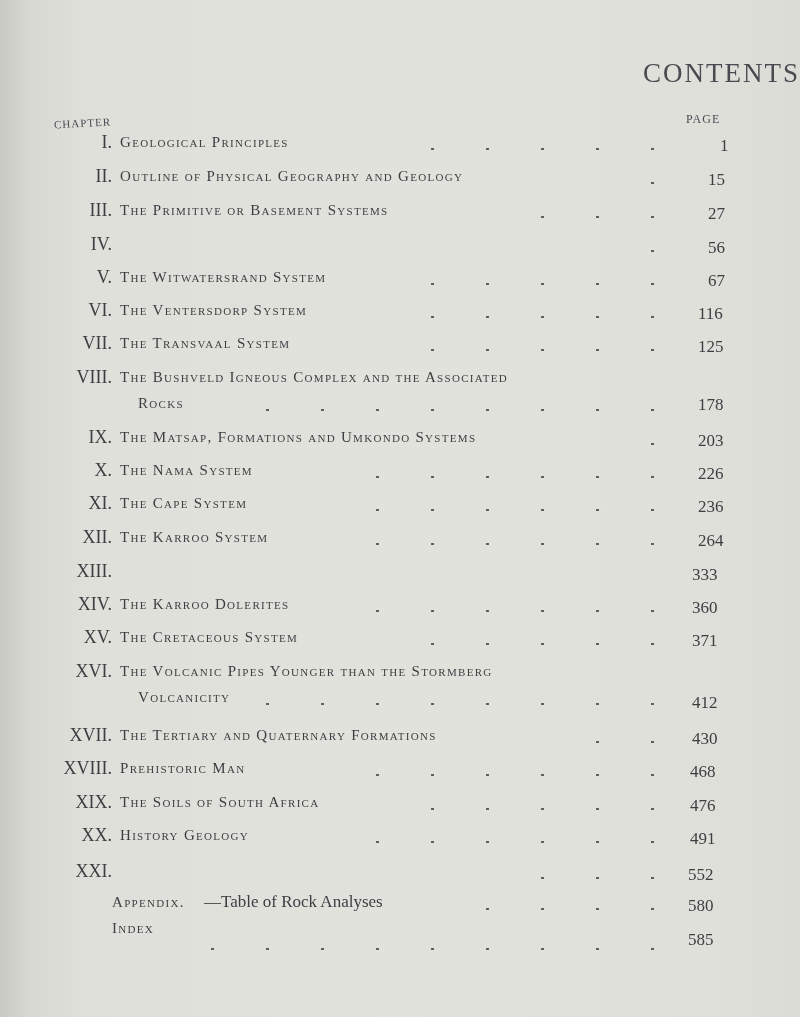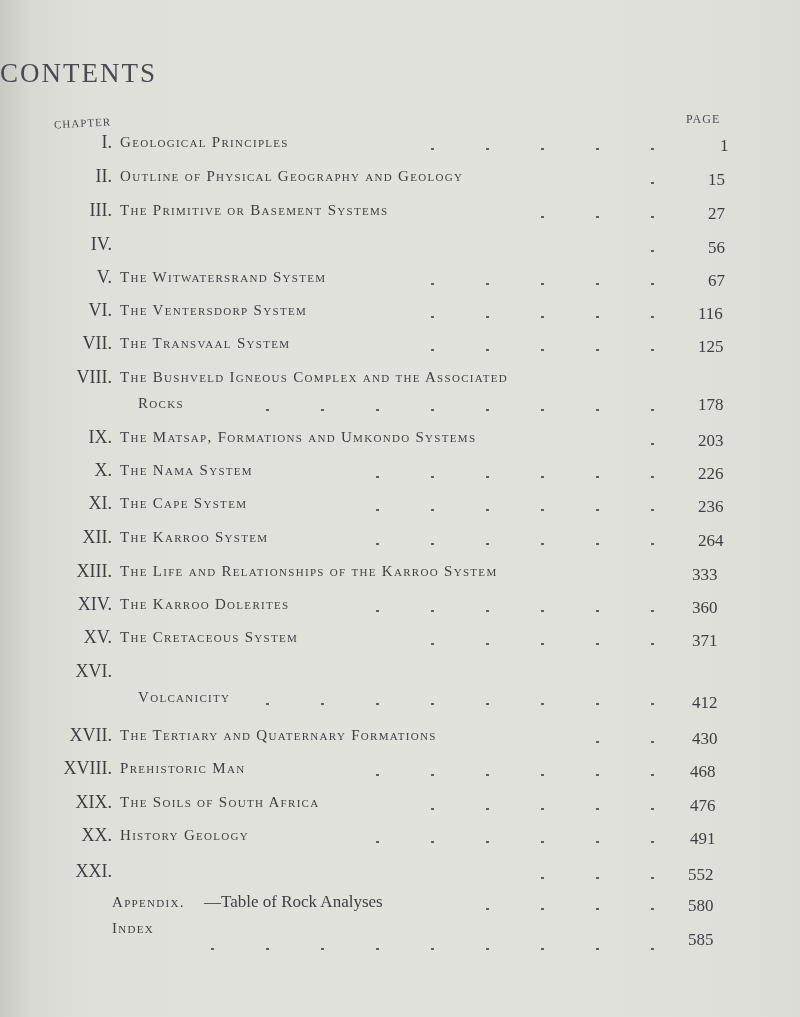--- a/index.html
+++ b/index.html
@@ -5,21 +5,21 @@
     html, body { margin: 0; padding: 0; }
     body {
       width: 800px; height: 1017px; overflow: hidden;
       background: linear-gradient(90deg, #c9c9c4 0px, #d9d9d4 30px, #e0e0db 90px, #e2e2dd 400px, #e0e0da 700px, #dcdcd6 800px);
       font-family: "DejaVu Serif", "Liberation Serif", serif;
       color: #3e3e42;
       position: relative;
     }
     .title {
       position: absolute; left: 0; width: 800px; top: 58px;
-      text-align: left; font-size: 27px; letter-spacing: 2px;
+      text-align: right; font-size: 27px; letter-spacing: 2px;
       font-family: "Liberation Serif", serif; color: #4a4a50;
     }
     .hdr-chapter {
       position: absolute; left: 54px; top: 117px;
       font-size: 11px; letter-spacing: 1px; transform: rotate(-3deg);
       font-family: "Liberation Serif", serif; color: #4a4a55;
     }
     .hdr-page {
       position: absolute; left: 686px; top: 112px;
       font-size: 12px; letter-spacing: 1px;
@@ -122,37 +122,37 @@
     <span class="pg" style="left:698px">236</span>
   </div>
   <div class="row" style="top:527px">
     <span class="num">XII.</span>
     <span class="ttl">The Karroo System</span>
     <span class="leader" style="left:330px;width:350px"></span>
     <span class="pg" style="left:698px">264</span>
   </div>
   <div class="row" style="top:561px">
     <span class="num">XIII.</span>
-    <span class="ttl">The Life and Relationships of the Karroo System</span>
     <span class="pg" style="left:692px">333</span>
   </div>
   <div class="row" style="top:594px">
     <span class="num">XIV.</span>
     <span class="ttl">The Karroo Dolerites</span>
     <span class="leader" style="left:370px;width:310px"></span>
     <span class="pg" style="left:692px">360</span>
   </div>
   <div class="row" style="top:627px">
     <span class="num">XV.</span>
     <span class="ttl">The Cretaceous System</span>
     <span class="leader" style="left:380px;width:300px"></span>
     <span class="pg" style="left:692px">371</span>
   </div>
   <div class="row" style="top:661px;height:50px">
     <span class="num">XVI.</span>
+    <span class="ttl">The Volcanic Pipes Younger than the Stormberg</span>
     <span class="ttl2">Volcanicity</span>
     <span class="leader" style="left:260px;width:420px;top:30px"></span>
     <span class="pg" style="left:692px;top:32px">412</span>
   </div>
   <div class="row" style="top:725px">
     <span class="num">XVII.</span>
     <span class="ttl">The Tertiary and Quaternary Formations</span>
     <span class="leader" style="left:550px;width:130px"></span>
     <span class="pg" style="left:692px">430</span>
   </div>

